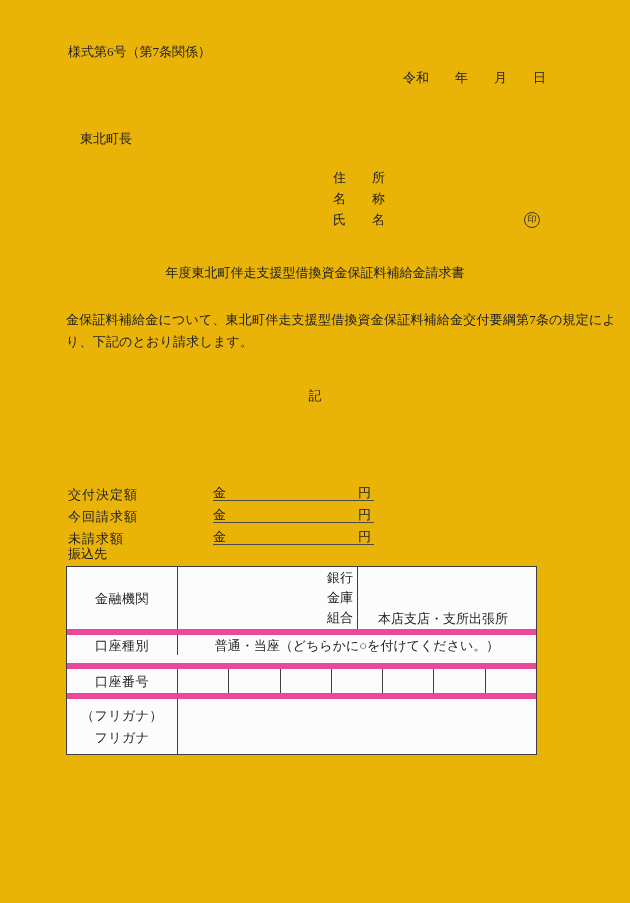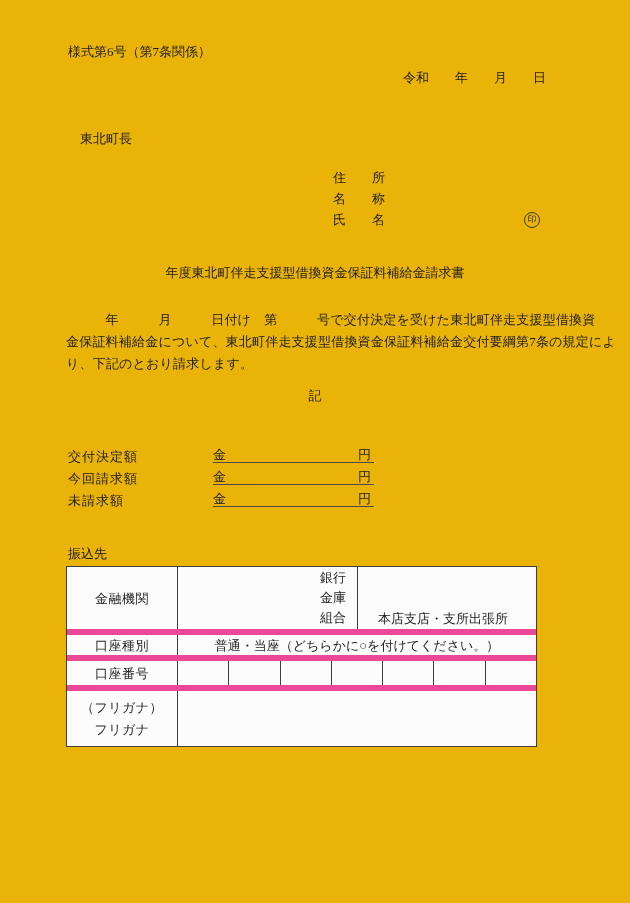--- a/index.html
+++ b/index.html
@@ -15,21 +15,21 @@
     overflow:hidden;
   }
   .abs{position:absolute;white-space:pre;}
   .center-line{position:absolute;left:0;width:630px;text-align:center;white-space:pre;}
 
   
   .paragraph{position:absolute;left:66px;top:309px;width:512px;}
   .body-line{height:22px;line-height:22px;white-space:pre;letter-spacing:0.2px;}
 
   
-  .amount-row{position:absolute;left:68px;display:flex;align-items:flex-end;height:15px;}
+  .amount-row{position:absolute;left:68px;display:flex;align-items:flex-end;height:15px;margin-top:38px;}
   .amt-label{display:inline-block;width:145px;letter-spacing:1px;}
   .amt-line{
     display:inline-flex;justify-content:space-between;align-items:flex-end;
     width:161px;height:15px;
     border-bottom:1px solid #4a4a4a;
     padding:0 3px 1px 0;
     box-sizing:border-box;
   }
 
   
@@ -51,27 +51,27 @@
   .trow{display:flex;box-sizing:border-box;border-top:6px solid #ec4899;}
   .trow.first{border-top:none;}
   .tlabel{
     width:111px;flex:0 0 111px;
     border-right:1px solid #3f3f3f;
     display:flex;flex-direction:column;align-items:center;justify-content:center;
     box-sizing:border-box;letter-spacing:0.5px;
   }
   .r1{height:62px;}
   .r2{height:26px;}
-  .r3{height:30px;}
+  .r3{height:30px;margin-top:8px;}
   .r4{height:61px;}
   .fi-mid{
     width:180px;flex:0 0 180px;
     border-right:1px solid #3f3f3f;
     display:flex;flex-direction:column;justify-content:center;align-items:flex-end;
-    padding-right:11px;box-sizing:border-box;
+    padding-right:4px;box-sizing:border-box;
   }
   .fi-right{
     flex:1;
     display:flex;flex-direction:row;justify-content:center;align-items:flex-end;
     padding-right:8px;box-sizing:border-box;
   }
   .opt-line{line-height:20px;white-space:pre;}
   .tval-center{flex:1;display:flex;align-items:center;justify-content:center;white-space:pre;}
   .num-cells{flex:1;display:flex;}
   .num-cell{flex:1;border-right:1px solid #3f3f3f;box-sizing:border-box;}
@@ -91,21 +91,20 @@
   <div class="abs" style="left:68px;top:132px;margin-left:12px;">東北町長</div>
 
   <div class="abs" style="left:333px;top:171px;">住　　所</div>
   <div class="abs" style="left:333px;top:192px;">名　　称</div>
   <div class="abs" style="left:333px;top:213px;">氏　　名</div>
   <div class="seal">印</div>
 
   <div class="center-line" style="top:266px;">年度東北町伴走支援型借換資金保証料補給金請求書</div>
 
   <div class="paragraph">
-    <div class="body-line">　　　年　　　月　　　日付け　第　　　号で交付決定を受けた東北町伴走支援型借換資</div>
     <div class="body-line">金保証料補給金について、東北町伴走支援型借換資金保証料補給金交付要綱第7条の規定によ</div>
     <div class="body-line">り、下記のとおり請求します。</div>
   </div>
 
   <div class="center-line" style="top:389px;">記</div>
 
   <div class="amount-row" style="top:448px;">
     <span class="amt-label">交付決定額</span>
     <span class="amt-line">
         <span>金</span>

